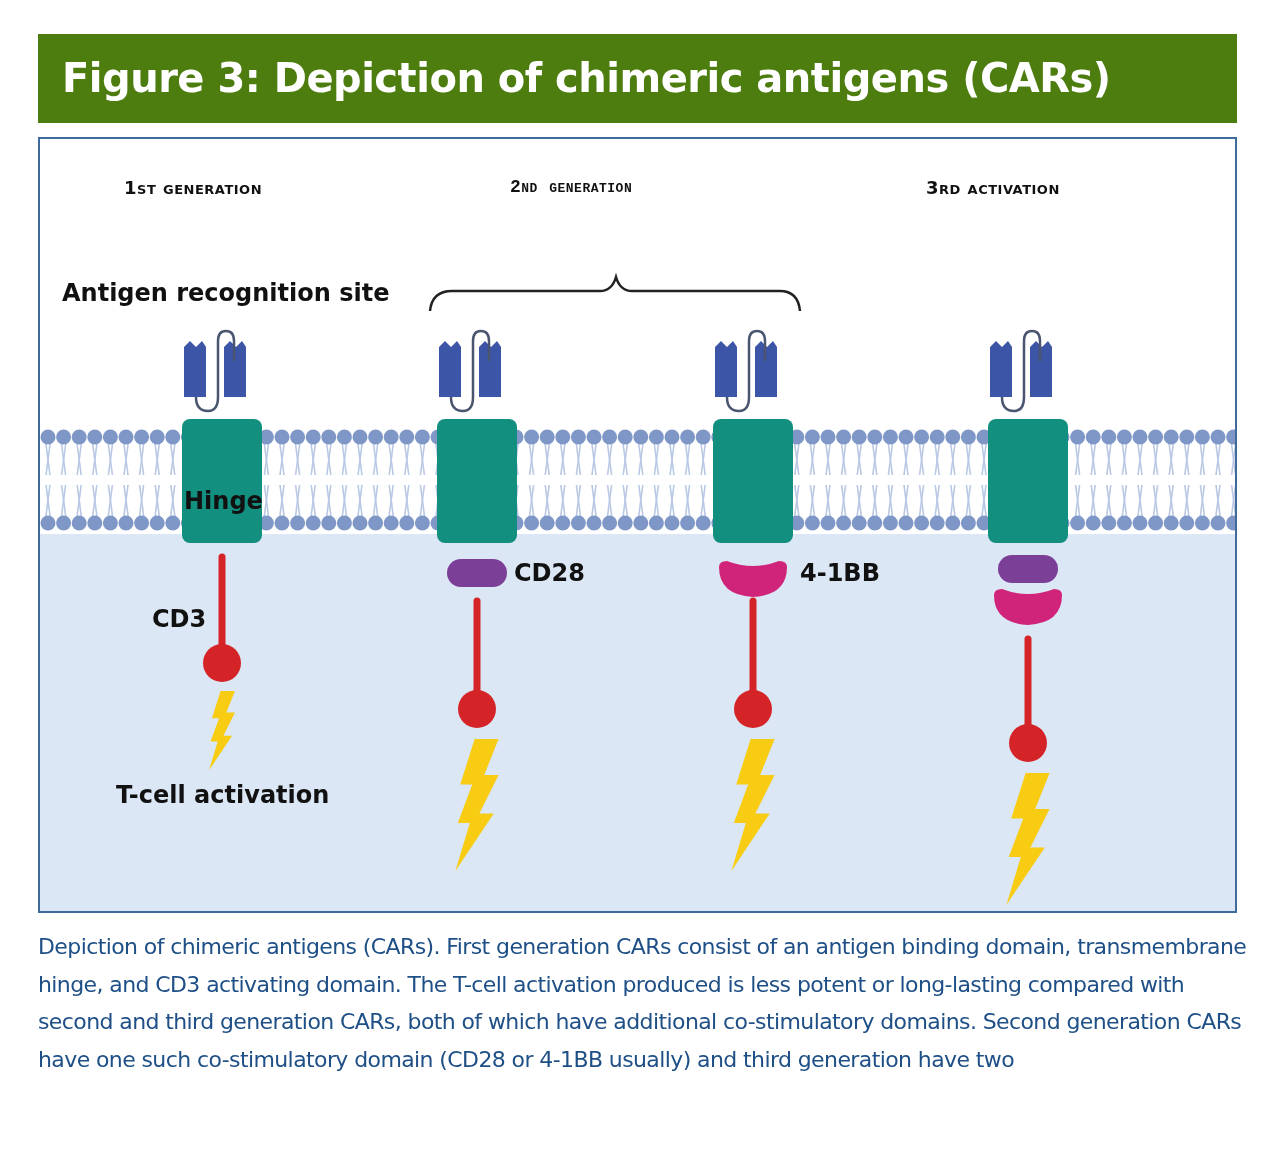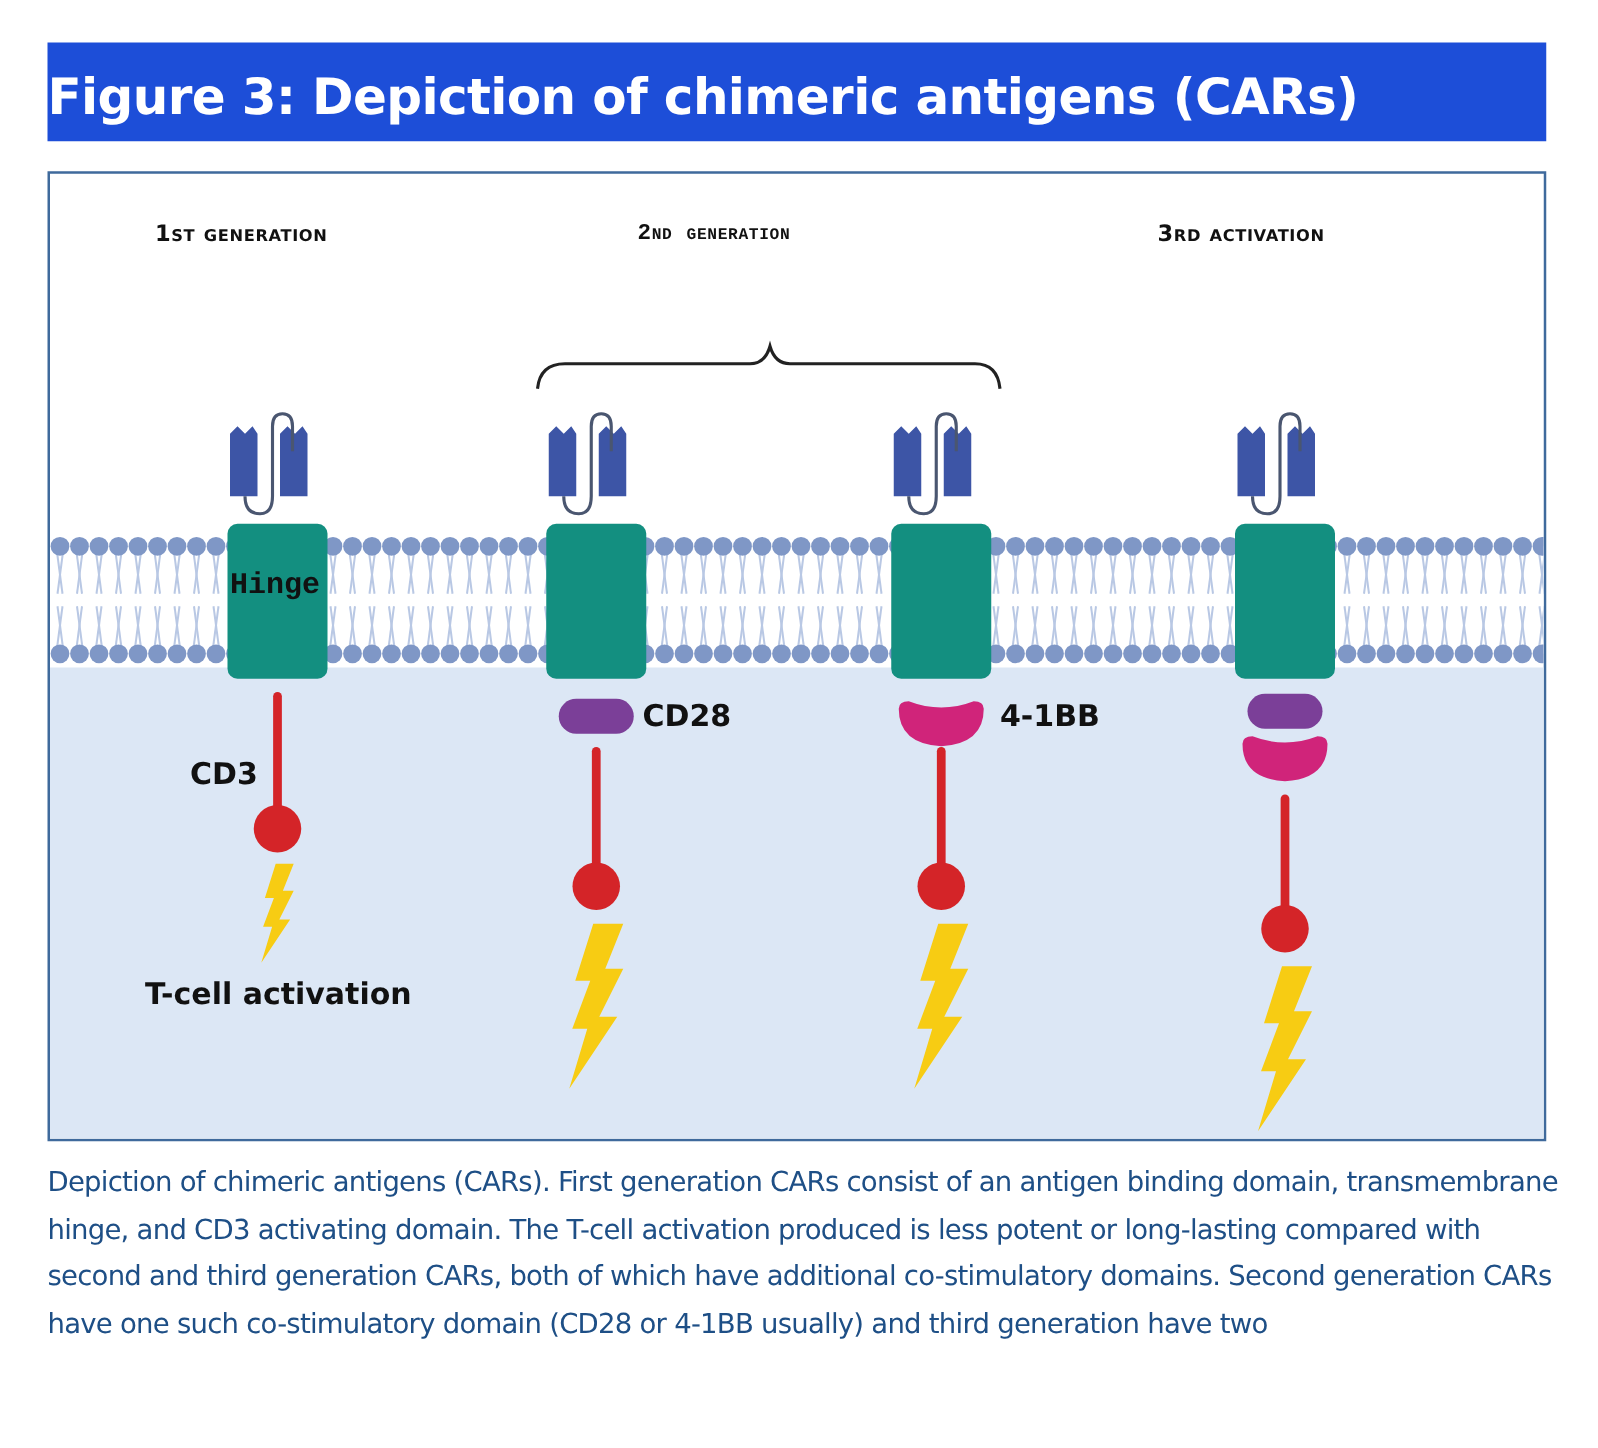--- a/index.html
+++ b/index.html
@@ -1,21 +1,21 @@
 <!DOCTYPE html>
 <html><head>
 <meta charset="utf-8">
 <style>
   html, body { margin: 0; padding: 0; background: #ffffff; }
   body { width: 1278px; height: 1158px; position: relative; overflow: hidden; font-family: "DejaVu Sans", sans-serif; }
   .title-bar {
-    position: absolute; left: 38px; top: 34px; width: 1199px; height: 79px;
-    background: #1d4ed8; color: #ffffff;
+    position: absolute; left: 38px; top: 34px; width: 1199px; height: 89px;
+    background: #4d7c0f; color: #ffffff;
     font-family: "DejaVu Sans", sans-serif; font-weight: bold;
-    font-size: 40px; line-height: 89px; box-sizing: border-box;
+    font-size: 40px; line-height: 89px; padding-left: 24px; box-sizing: border-box;
     letter-spacing: -0.5px;
   }
   .figure-box {
     position: absolute; left: 38px; top: 137px; width: 1199px; height: 776px;
     border: 2px solid #3f6a9c; box-sizing: border-box; background: #ffffff; overflow: hidden;
   }
   .figure-box svg { position: absolute; left: 0; top: 0; }
   .gen-label {
     position: absolute; top: 38px; font-family: "DejaVu Sans", sans-serif;
     font-weight: bold; font-size: 18px; color: #111; letter-spacing: 0.5px;
@@ -548,20 +548,21 @@
           <circle cx="988" cy="604" r="19" fill="#d42428"></circle>
           <polygon points="985.6,634 1009.6,634 995.2,670 1009.6,670 990.4,708.4 1004.8000000000001,708.4 966.4,766 980.8000000000001,718 968.8000000000001,718 983.2,679.6 971.2,679.6" fill="#f7cc13"></polygon>
         </g>
       </g>
   </svg>
 
   <div class="gen-label" style="left:84px;">1st generation</div>
   <div class="gen-label" style="left:470px;font-family:Liberation Mono, monospace;">2nd generation</div>
   <div class="gen-label" style="left:886px;">3rd activation</div>
 
-  <div class="lbl normal" style="left:144px; top:316px;font-family:Liberation Mono, monospace;">Hinge</div>
+  <div class="lbl normal" style="left:22px; top:140px;">Antigen recognition site</div>
+  <div class="lbl normal" style="left:144px; top:348px;">Hinge</div>
   <div class="lbl normal" style="left:112px; top:466px;text-align:right;">CD3</div>
   <div class="lbl normal" style="left:76px; top:642px;">T-cell activation</div>
   <div class="lbl normal" style="left:474px; top:420px;">CD28</div>
   <div class="lbl normal" style="left:760px; top:420px;text-align:right;">4-1BB</div>
 </div>
 
 <div class="caption">Depiction of chimeric antigens (CARs). First generation CARs consist of an antigen binding domain, transmembrane hinge, and CD3 activating domain. The T-cell activation produced is less potent or long-lasting compared with second and third generation CARs, both of which have additional co-stimulatory domains. Second generation CARs have one such co-stimulatory domain (CD28 or 4-1BB usually) and third generation have two</div>
 
 </body></html>

